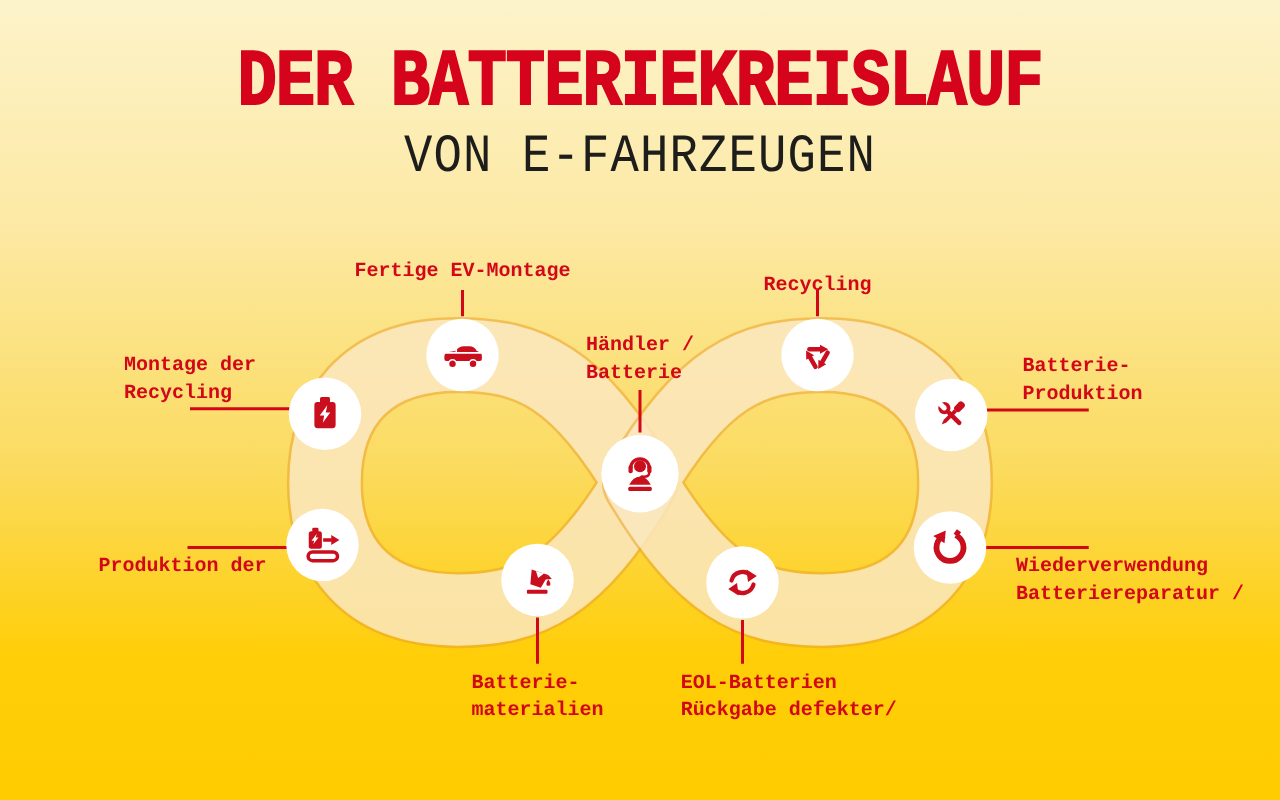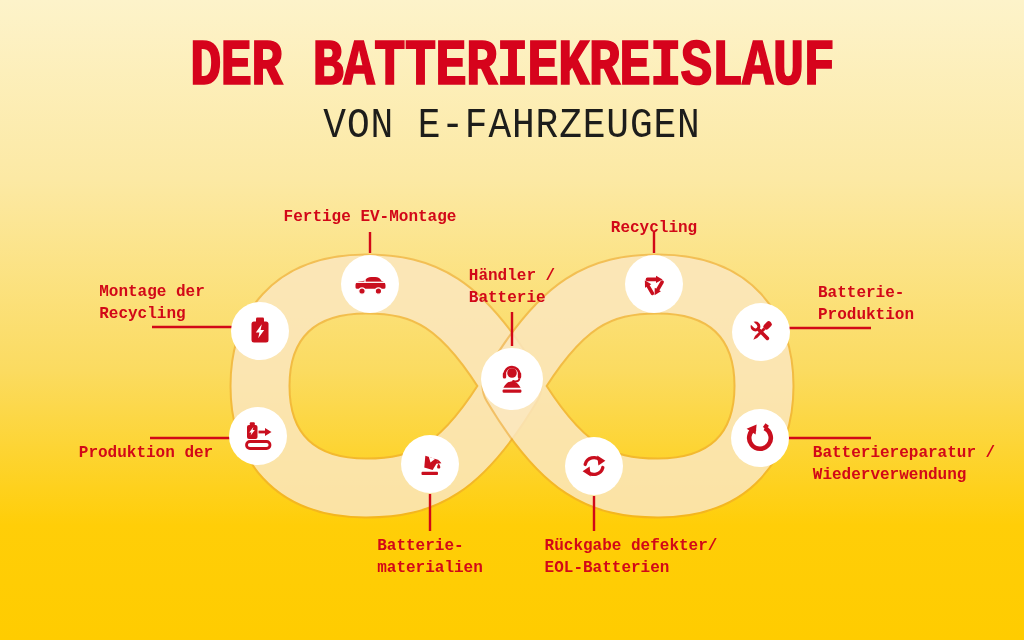--- a/index.html
+++ b/index.html
@@ -176,27 +176,27 @@
   <div class="node-label" style="left:866px;top:283px;">
     <span>Batterie-</span>
     <span>Produktion</span>
   </div>
 
   <div class="node-label" style="left:146px;top:443px;">
     <span>Produktion der</span>
   </div>
 
   <div class="node-label" style="left:904px;top:443px;">
+    <span>Wiederverwendung</span>
     <span>Batteriereparatur /</span>
-    <span>Wiederverwendung</span>
   </div>
 
   <div class="node-label" style="left:430px;top:536px;">
     <span>Batterie-</span>
     <span>materialien</span>
   </div>
 
   <div class="node-label" style="left:631px;top:536px;">
+    <span>EOL-Batterien</span>
     <span>Rückgabe defekter/</span>
-    <span>EOL-Batterien</span>
   </div>
 
 </div>
 
 </body></html>

